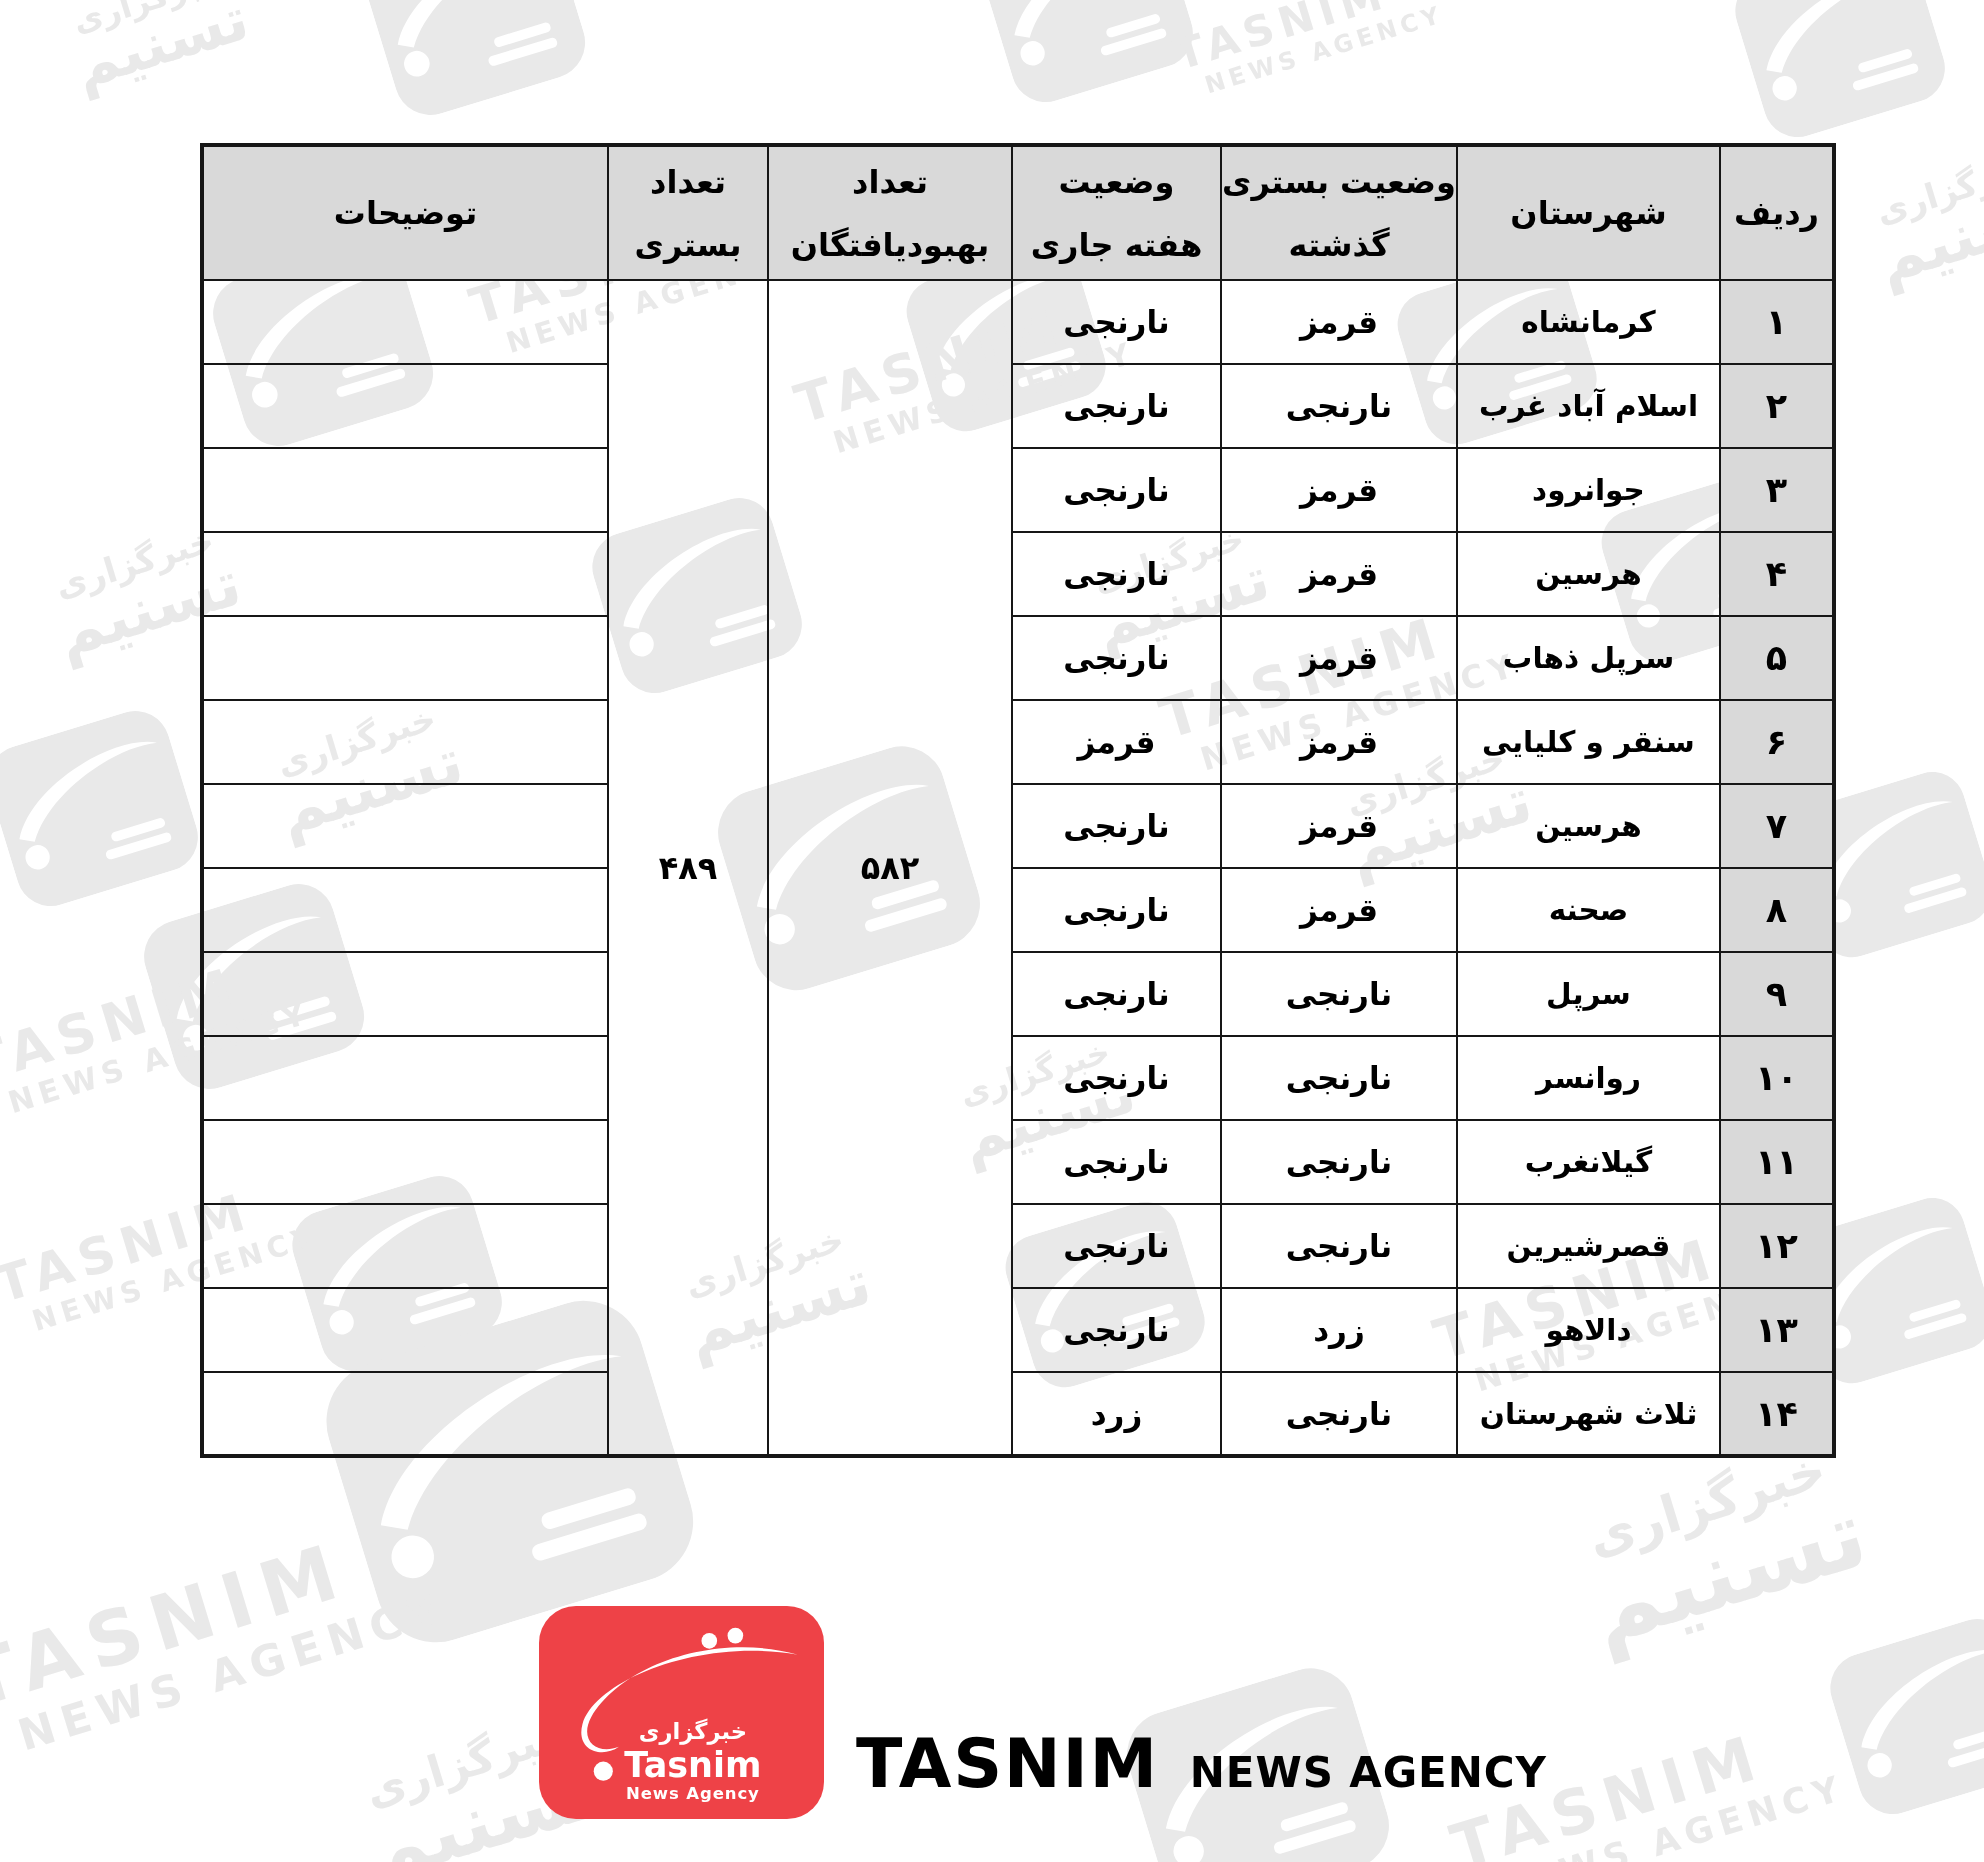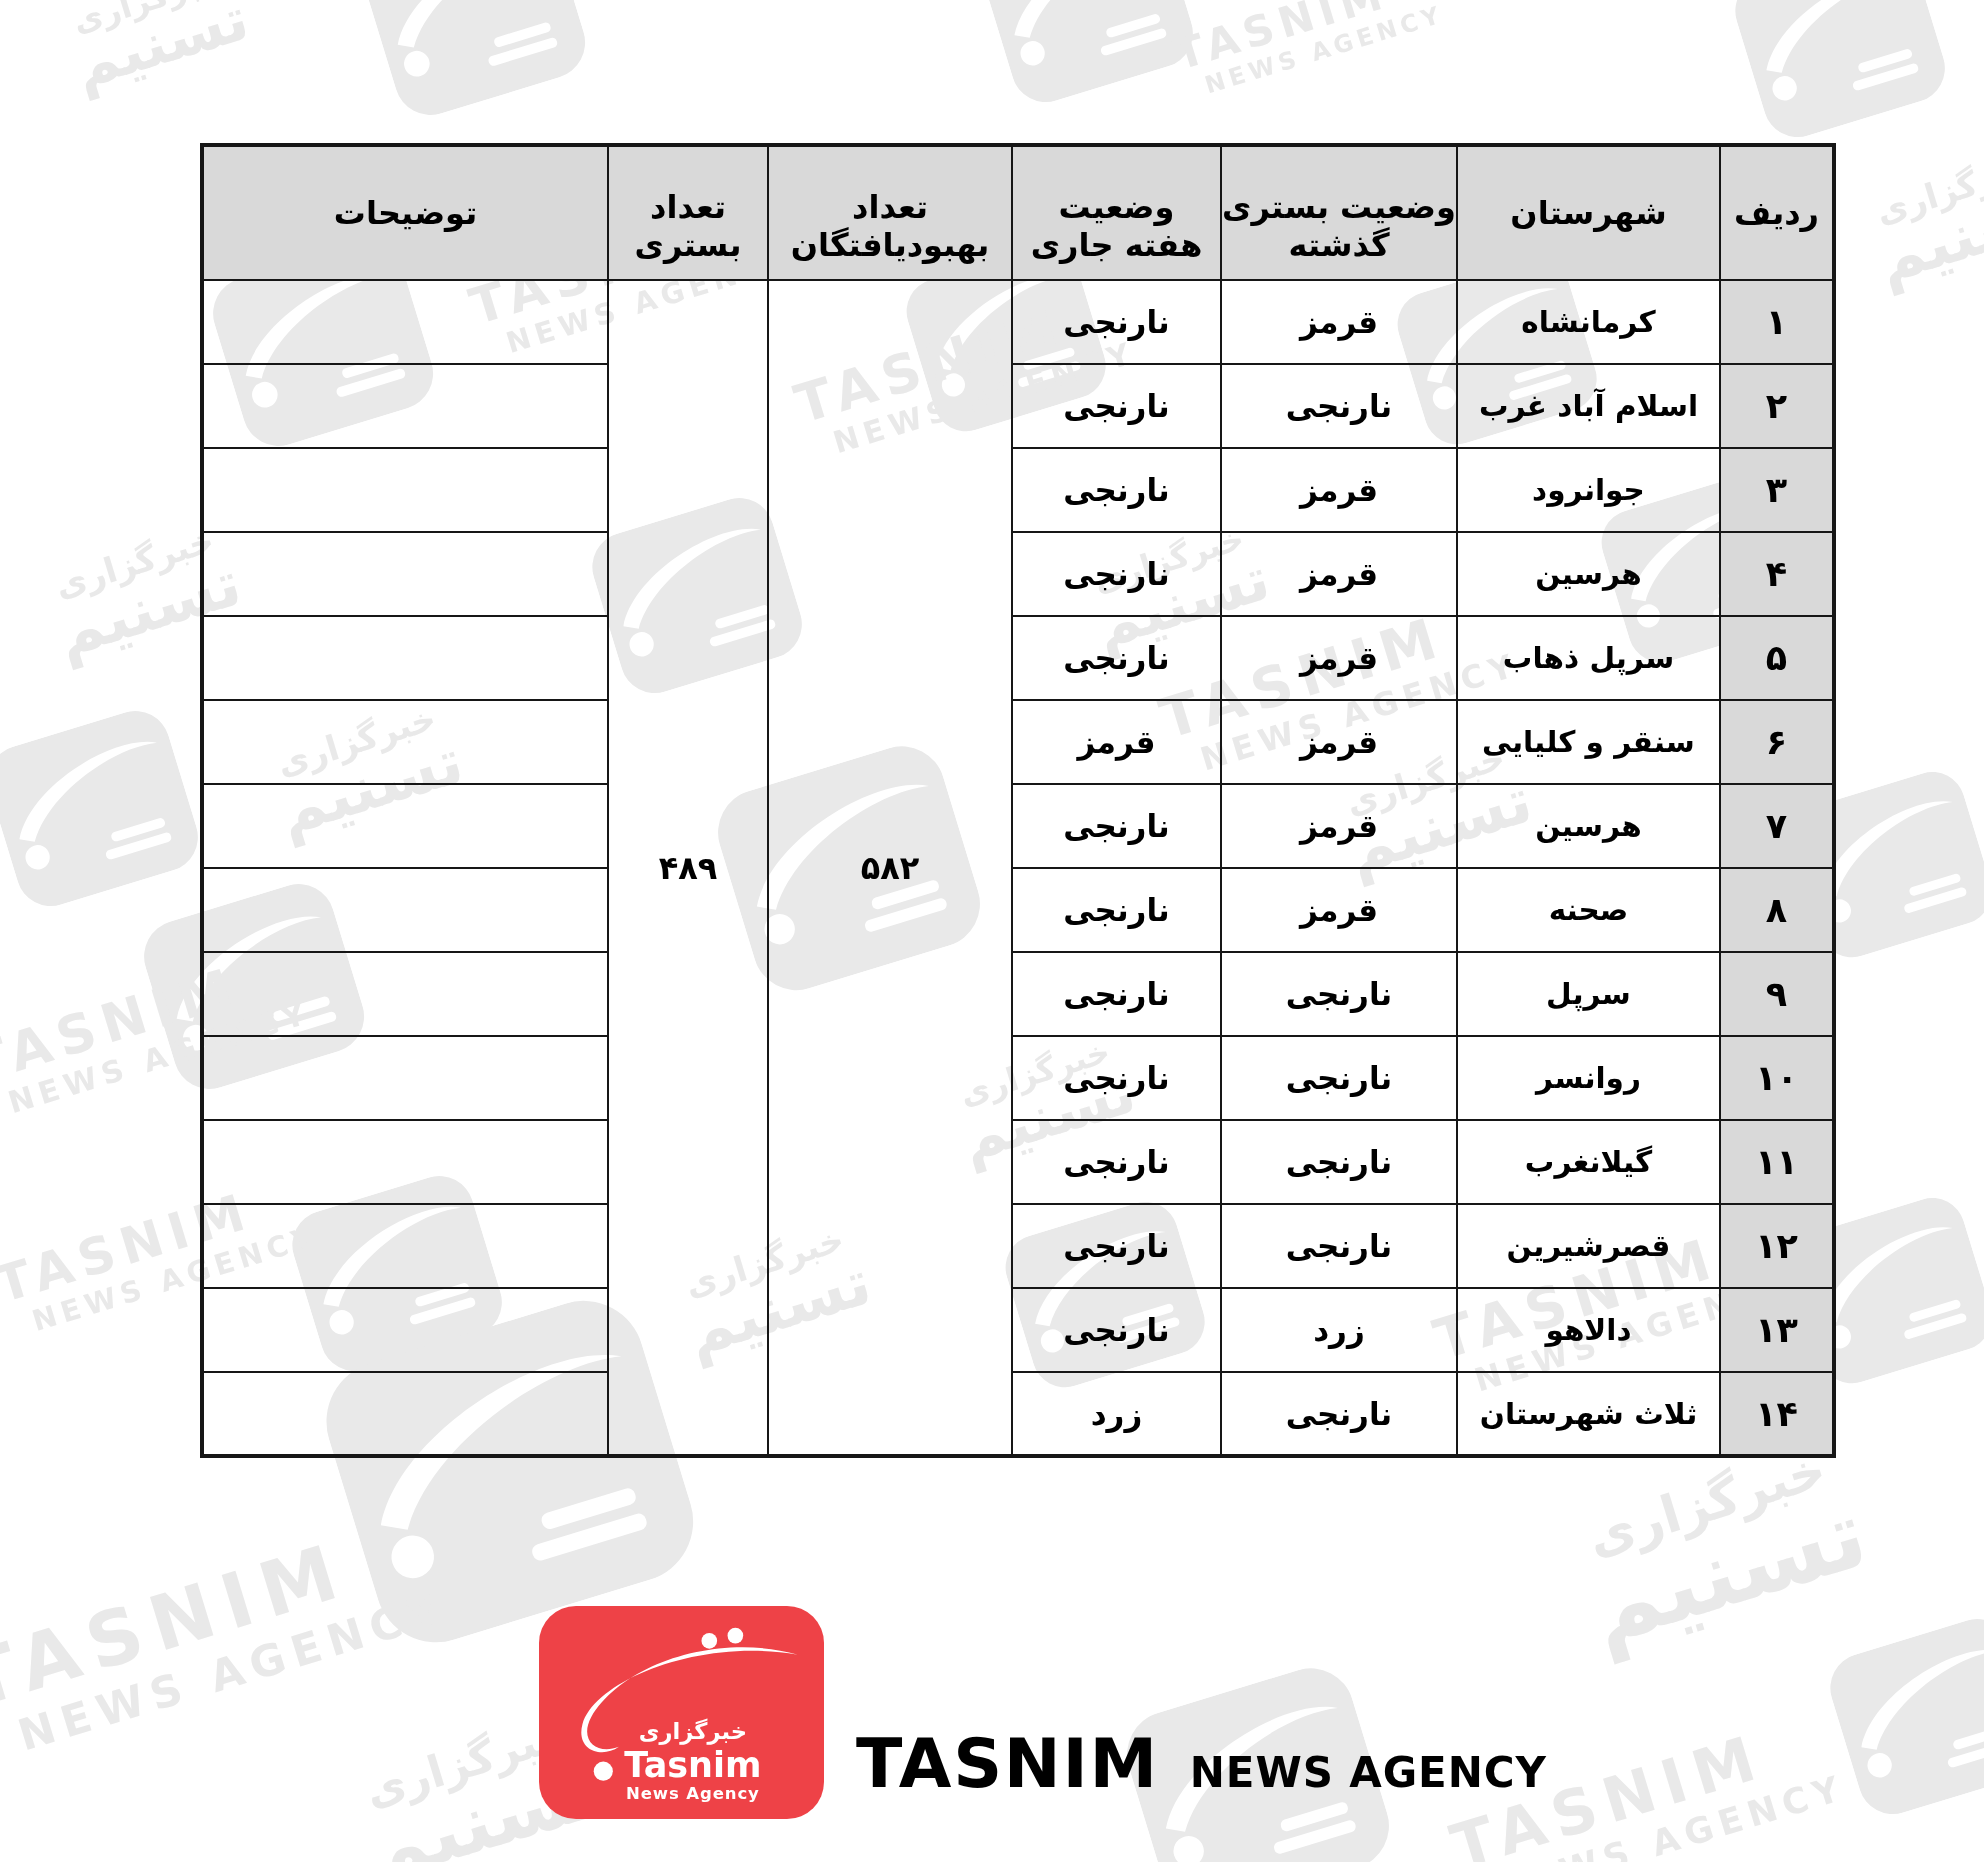--- a/index.html
+++ b/index.html
@@ -29,21 +29,21 @@
   
   table.covid {
     position:absolute; left:200px; top:143px; z-index:1;
     width:1632px; table-layout:fixed; border-collapse:collapse;
     direction:rtl; background:transparent;
   }
   table.covid, table.covid th, table.covid td { border:2.6px solid var(--border-dark); }
   table.covid { border-width:4.3px; }
   table.covid th, table.covid td { padding:0; text-align:center; vertical-align:middle; }
   thead th { background:var(--header-gray); height:132px; font-size:32px; font-weight:bold; }
-  .h2 { display:flex; flex-direction:column; justify-content:flex-end; height:101px; padding:5.2px 0; }
+  .h2 { display:flex; flex-direction:column; justify-content:space-between; height:101px; padding:5.2px 0; }
   tbody tr { height:84px; }
   td.gray { background:var(--header-gray); }
   .c-num-cell  { font-size:35px; font-weight:bold; }
   .c-county-cell { font-size:29.5px; font-weight:bold; white-space:nowrap; }
   .c-status-cell { font-size:31px; font-weight:bold; }
   .c-total-cell  { font-size:32px; font-weight:bold; }
   .c-notes-cell  { font-size:29.5px; }
 
   
   .badge {

